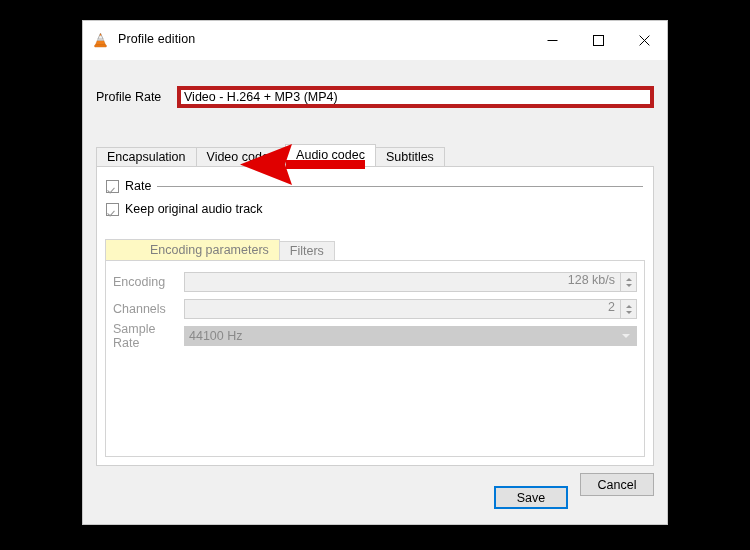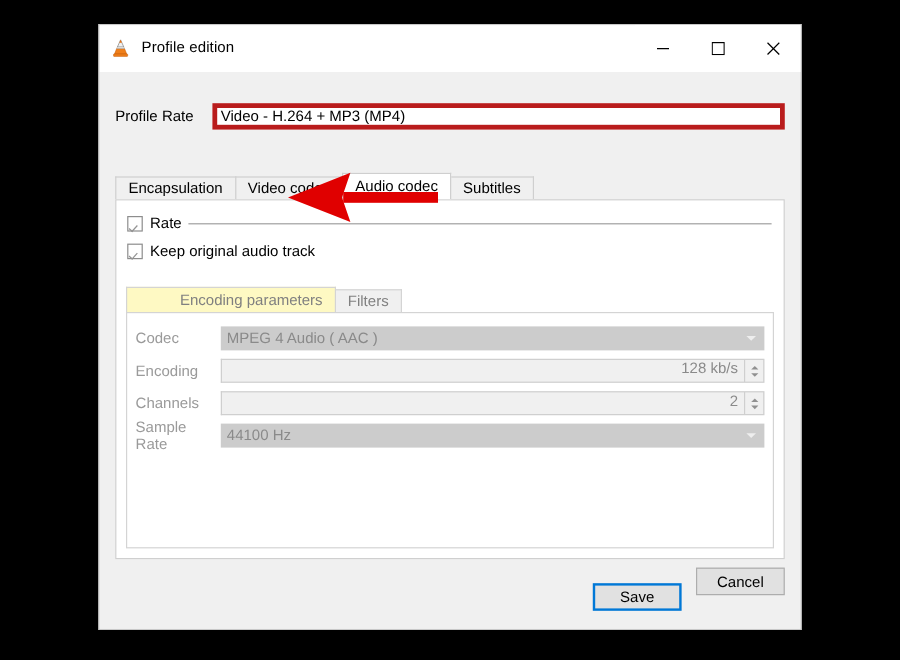--- a/index.html
+++ b/index.html
@@ -457,27 +457,20 @@
       </div>
 
       <div class="inner-tabstrip">
         <div class="itab active">Encoding parameters</div>
         <div class="itab">Filters</div>
       </div>
 
       <div class="inner-panel">
         <div class="form">
 
-          <div class="frow">
-            <span class="flabel">Codec</span>
-            <div class="combo">
-              <span class="ctext">MPEG 4 Audio ( AAC )</span>
-              <span class="arrow"></span>
-            </div>
-          </div>
 
           <div class="frow">
             <span class="flabel">Encoding</span>
             <div class="spinwrap">
               <div class="spinfield">
                 <span class="stext">128 kb/s</span>
               </div>
               <div class="spinbtns">
                 <span class="spin-up"></span>
                 <span class="spin-down"></span>

